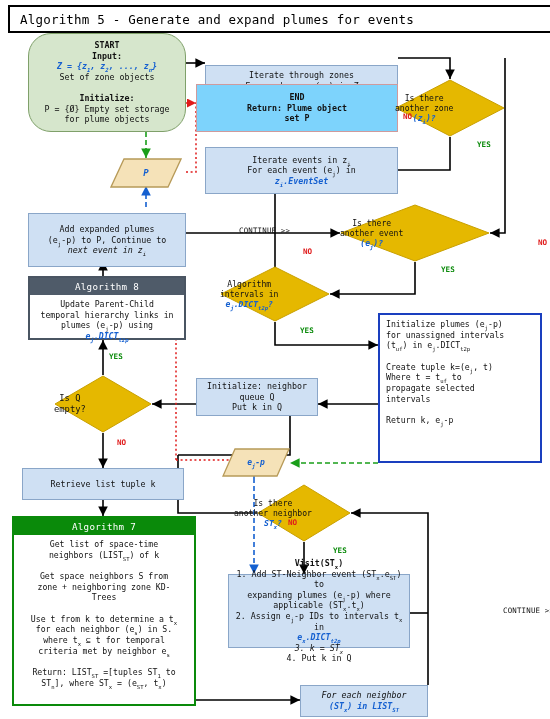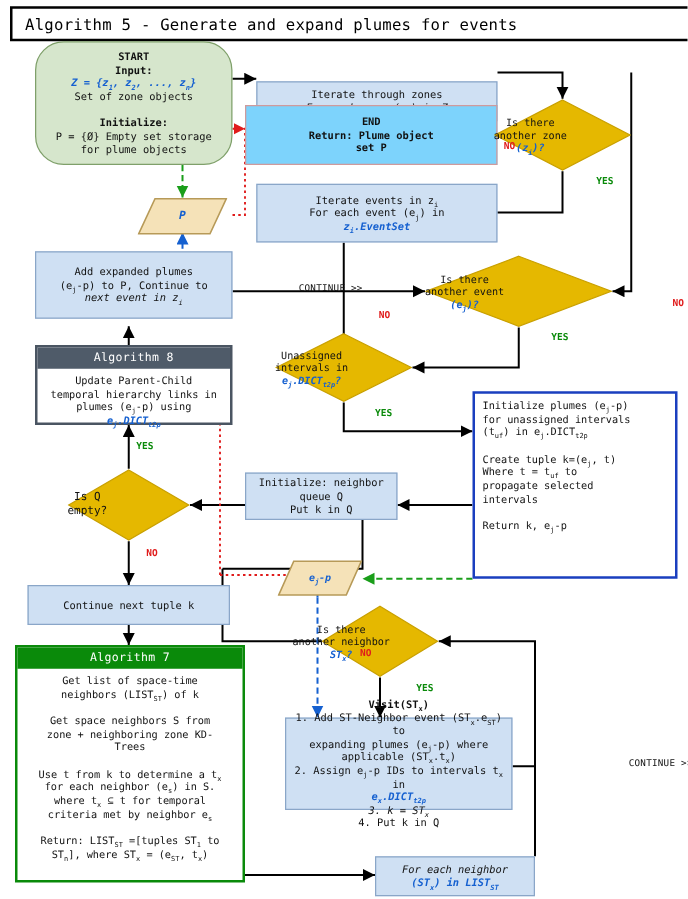--- a/index.html
+++ b/index.html
@@ -204,21 +204,21 @@
 
   <div class="para" style="left:110px;top:158px;width:72px;height:30px;">
     <svg width="72" height="30" viewBox="0 0 72 30">
       <polygon points="14,1 71,1 58,29 1,29" fill="#f5e2b8" stroke="#b79a58" stroke-width="1.3"></polygon>
     </svg>
     <div class="ptx">
         <span>P</span>
       </div>
   </div>
 
-  <div class="node box" style="left:28px;top:201px;width:158px;height:54px;">
+  <div class="node box" style="left:28px;top:213px;width:158px;height:54px;">
     <div>
       <span>Add expanded plumes</span><br>
       <span>(e<sub>j</sub>-p) to P, Continue to</span><br>
       <span class="it">next event in z<sub>i</sub></span>
     </div>
   </div>
 
   <div class="algo a8" style="left:28px;top:276px;width:158px;height:64px;">
     <div class="hd">Algorithm 8</div>
     <div class="bd">
@@ -253,21 +253,21 @@
   <div class="para" style="left:222px;top:448px;width:68px;height:29px;">
     <svg width="68" height="29" viewBox="0 0 68 29">
       <polygon points="13,1 67,1 55,28 1,28" fill="#f5e2b8" stroke="#b79a58" stroke-width="1.3"></polygon>
     </svg>
     <div class="ptx" style="font-size:8px;">
       <span>e<sub>j</sub>-p</span>
     </div>
   </div>
 
   <div class="node box" style="left:22px;top:468px;width:162px;height:32px;">
-    <div><span>Continue next tuple k</span></div>
+    <div><span>Retrieve list tuple k</span></div>
   </div>
 
   <div class="algo a7" style="left:12px;top:516px;width:184px;height:190px;">
     <div class="hd">Algorithm 7</div>
     <div class="bd">
       <span>Get list of space-time</span><br>
       <span>neighbors (LIST<sub>ST</sub>) of k</span><br><br>
       <span>Get space neighbors S from</span><br>
       <span>zone + neighboring zone KD-</span><br>
       <span>Trees</span><br><br>
@@ -325,21 +325,21 @@
     </div>
       </div>
   </div>
 
   <div class="dia" style="left:220px;top:266px;width:110px;height:56px;">
     <svg width="110" height="56" viewBox="0 0 110 56">
       <polygon points="55,1 109,28 55,55 1,28" fill="#e5b800" stroke="#c9a000" stroke-width="1"></polygon>
     </svg>
     <div class="dtx">
         <div>
-      <span>Unassigned</span><br>
+      <span>Algorithm</span><br>
       <span>intervals in</span><br>
       <span class="v">e<sub>j</sub>.DICT<sub>t2p</sub>?</span>
     </div>
       </div>
   </div>
 
   <div class="dia" style="left:54px;top:375px;width:98px;height:58px;">
     <svg width="98" height="58" viewBox="0 0 98 58">
       <polygon points="49,1 97,29 49,57 1,29" fill="#e5b800" stroke="#c9a000" stroke-width="1"></polygon>
     </svg>

